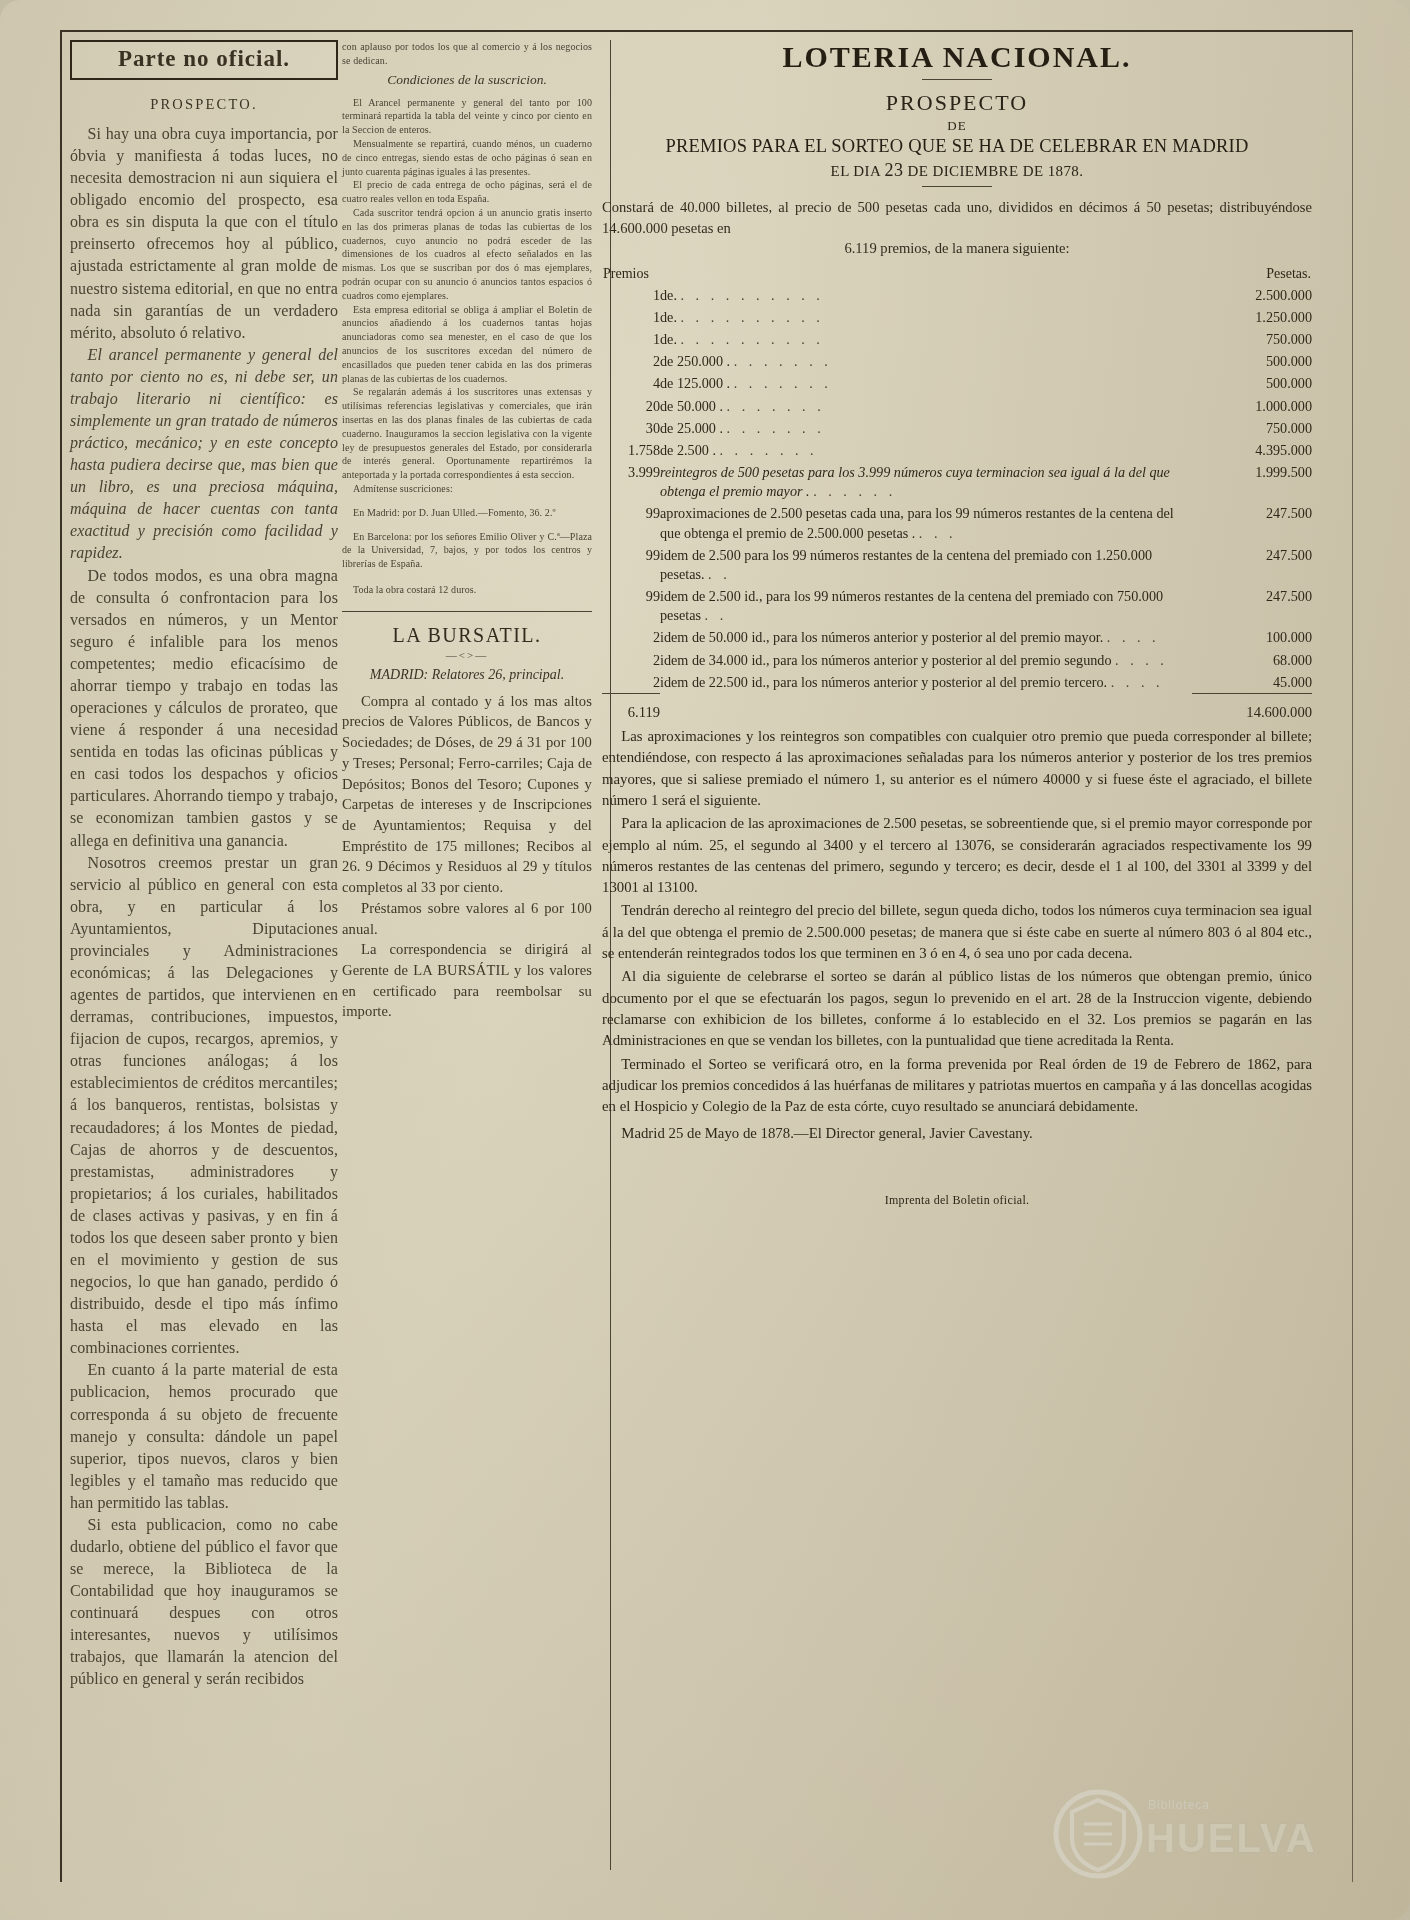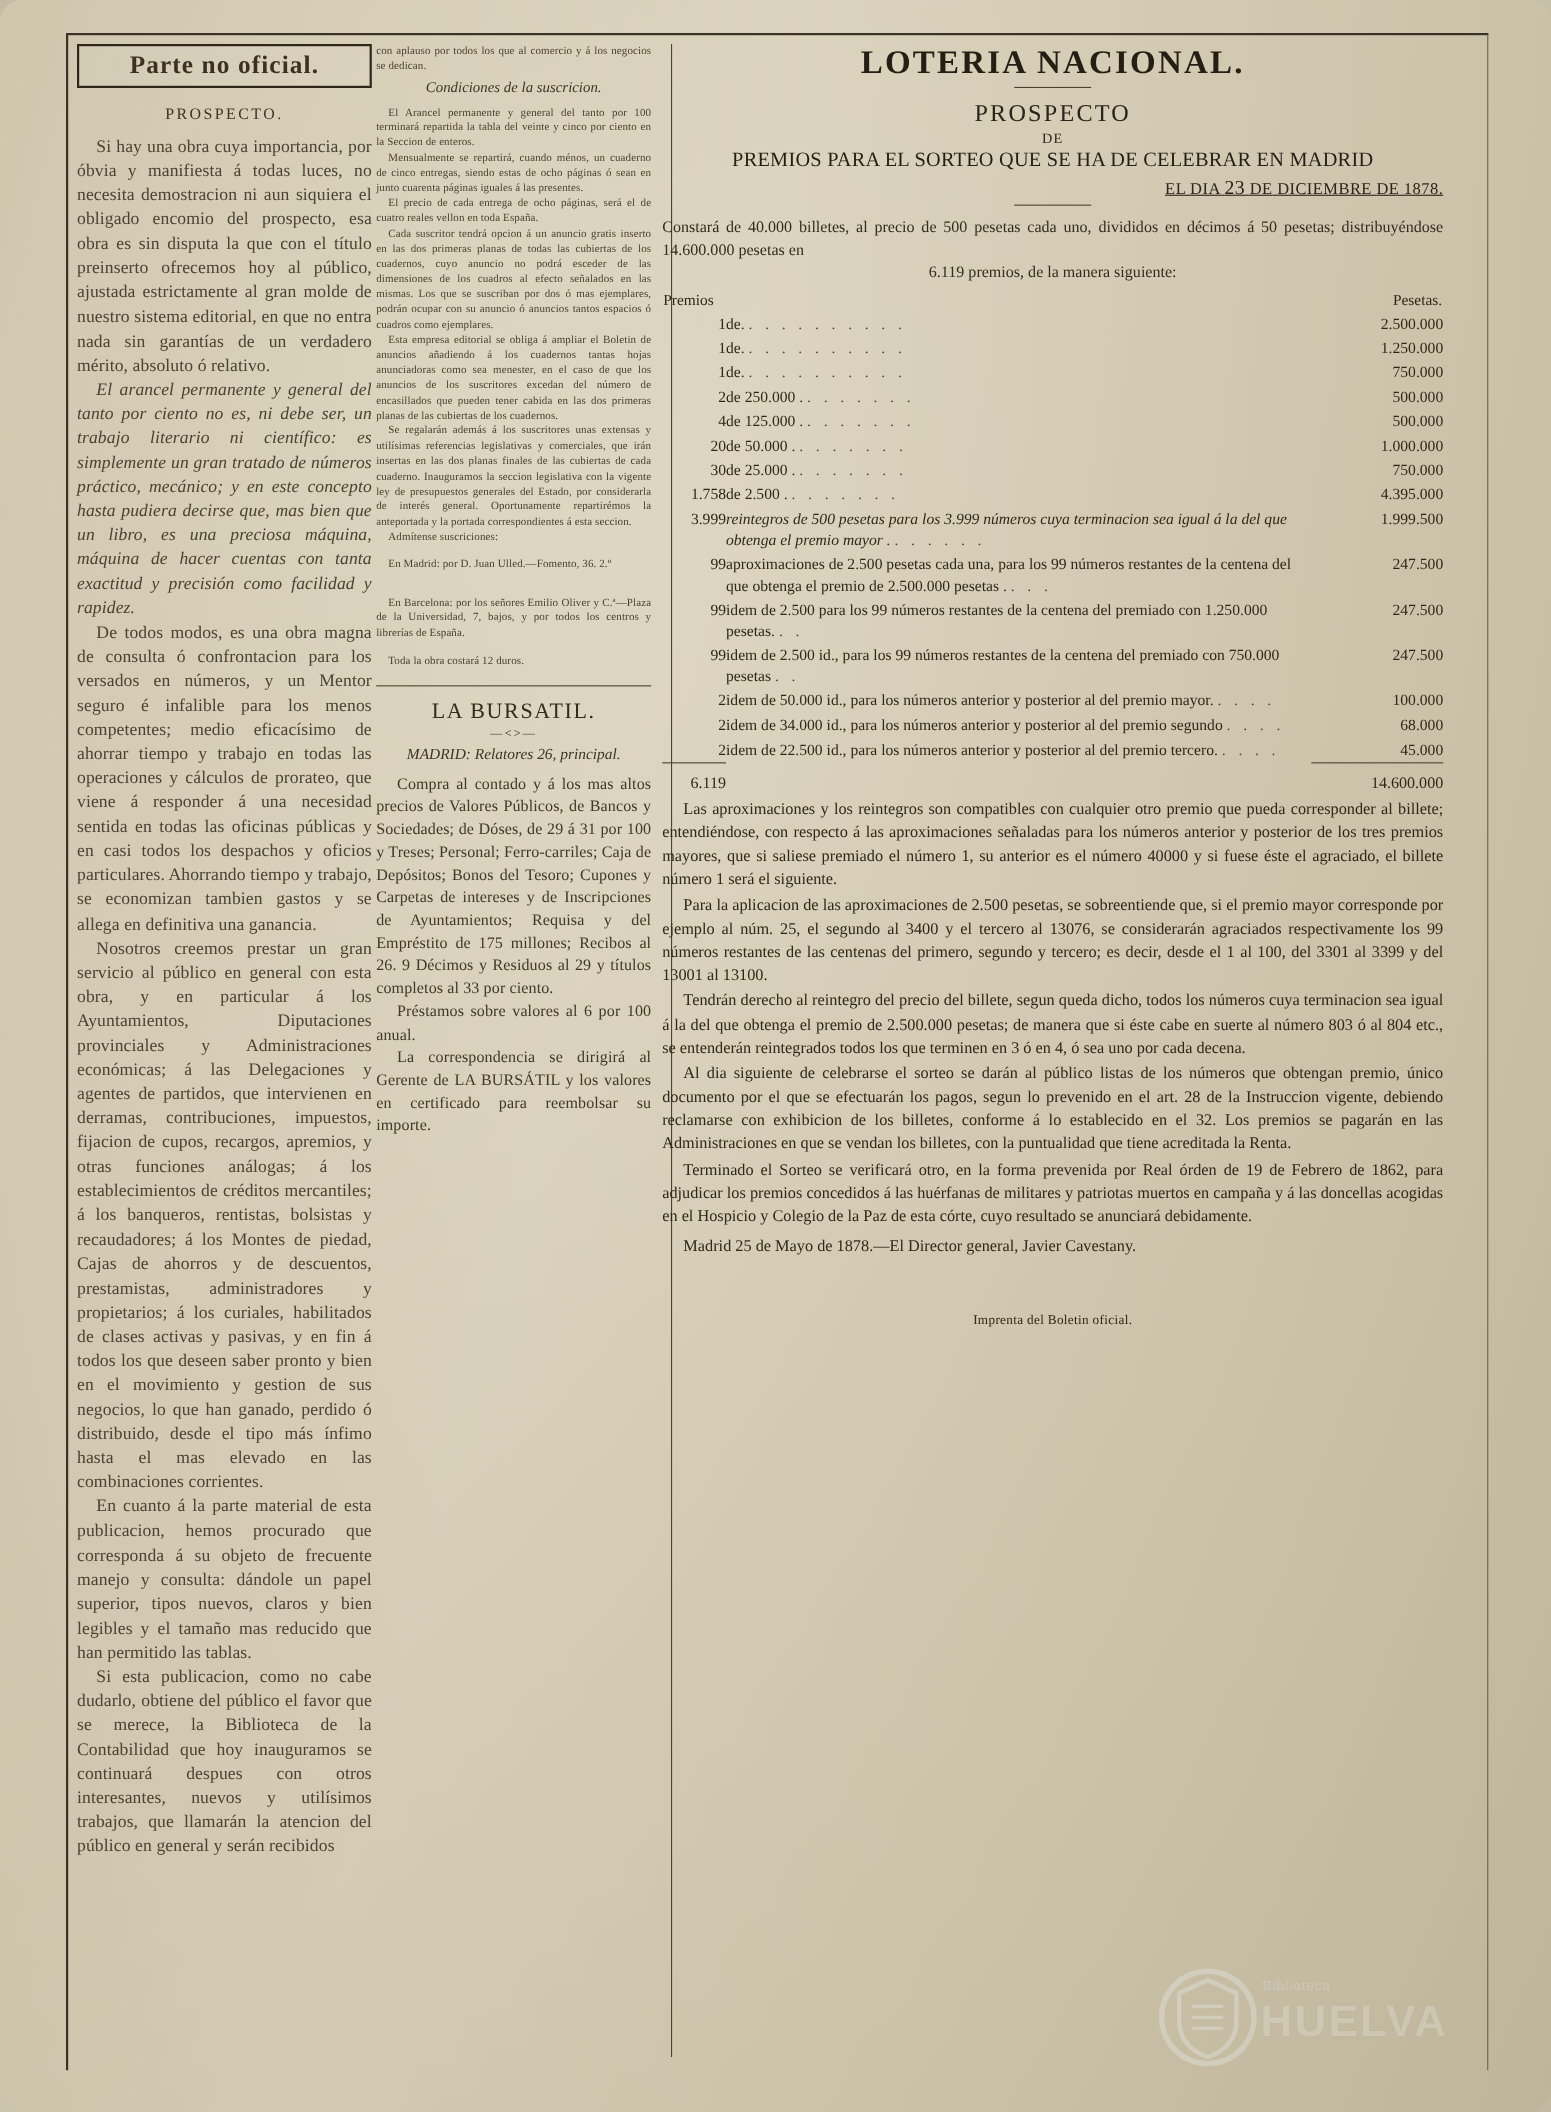--- a/index.html
+++ b/index.html
@@ -167,25 +167,24 @@
   }
   .de { text-align: center; font-size: 13px; letter-spacing: 1px; margin-bottom: 2px;}
   .premios-line {
     text-align: center;
     font-size: 18.5px;
     letter-spacing: 0.2px;
     color: #241e13;
     margin-bottom: 3px;
   }
   .fecha-line {
-    text-align: right;
+    text-align: center;
     font-size: 15px;
     letter-spacing: 0.4px;
     color: #2b2418;
-    text-decoration: underline;
   }
   .fecha-line .big { font-size: 18px; }
   .lot-intro {
     font-size: 14.6px;
     line-height: 1.42;
     text-align: justify;
     margin-top: 10px;
     color: #332c1e;
   }
   .lot-intro .ctr { display:block; text-align:center; text-indent:0; }
@@ -298,21 +297,21 @@
       <p style="text-indent:0">con aplauso por todos los que al comercio y á los negocios se dedican.</p>
       <div class="ital-center">Condiciones de la suscricion.</div>
       <p>El Arancel permanente y general del tanto por 100 terminará repartida la tabla del veinte y cinco por ciento en la Seccion de enteros.</p>
       <p>Mensualmente se repartirá, cuando ménos, un cuaderno de cinco entregas, siendo estas de ocho páginas ó sean en junto cuarenta páginas iguales á las presentes.</p>
       <p>El precio de cada entrega de ocho páginas, será el de cuatro reales vellon en toda España.</p>
       <p>Cada suscritor tendrá opcion á un anuncio gratis inserto en las dos primeras planas de todas las cubiertas de los cuadernos, cuyo anuncio no podrá esceder de las dimensiones de los cuadros al efecto señalados en las mismas. Los que se suscriban por dos ó mas ejemplares, podrán ocupar con su anuncio ó anuncios tantos espacios ó cuadros como ejemplares.</p>
       <p>Esta empresa editorial se obliga á ampliar el Boletin de anuncios añadiendo á los cuadernos tantas hojas anunciadoras como sea menester, en el caso de que los anuncios de los suscritores excedan del número de encasillados que pueden tener cabida en las dos primeras planas de las cubiertas de los cuadernos.</p>
       <p>Se regalarán además á los suscritores unas extensas y utilísimas referencias legislativas y comerciales, que irán insertas en las dos planas finales de las cubiertas de cada cuaderno. Inauguramos la seccion legislativa con la vigente ley de presupuestos generales del Estado, por considerarla de interés general. Oportunamente repartirémos la anteportada y la portada correspondientes á esta seccion.</p>
       <p>Admítense suscriciones:</p>
       <p style="margin-top:10px">En Madrid: por D. Juan Ulled.—Fomento, 36. 2.º</p>
-      <p style="margin-top:22px">En Barcelona: por los señores Emilio Oliver y C.ª—Plaza de la Universidad, 7, bajos, y por todos los centros y librerías de España.</p>
+      <p style="margin-top:10px">En Barcelona: por los señores Emilio Oliver y C.ª—Plaza de la Universidad, 7, bajos, y por todos los centros y librerías de España.</p>
       <p style="margin-top:12px">Toda la obra costará 12 duros.</p>
 
       <hr class="hr-full">
 
       <div class="bursatil-title">LA BURSATIL.</div>
       <div class="diamond">—&lt;&gt;—</div>
       <div class="bursatil-addr">MADRID: Relatores 26, principal.</div>
       <div class="burs-body">
         <p>Compra al contado y á los mas altos precios de Valores Públicos, de Bancos y Sociedades; de Dóses, de 29 á 31 por 100 y Treses; Personal; Ferro-carriles; Caja de Depósitos; Bonos del Tesoro; Cupones y Carpetas de intereses y de Inscripciones de Ayuntamientos; Requisa y del Empréstito de 175 millones; Recibos al 26. 9 Décimos y Residuos al 29 y títulos completos al 33 por ciento.</p>
         <p>Préstamos sobre valores al 6 por 100 anual.</p>

